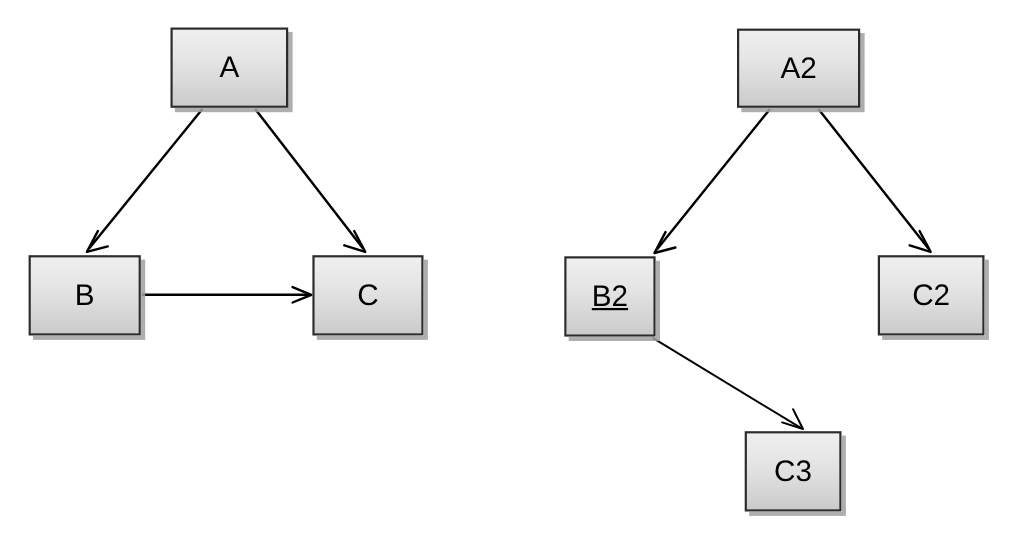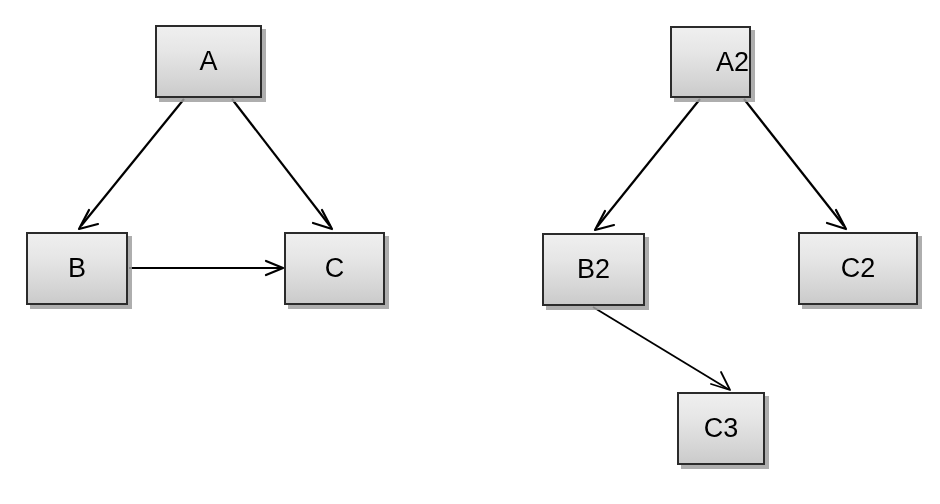--- a/index.html
+++ b/index.html
@@ -90,29 +90,29 @@
   </div>
 
   <div class="node" style="left:26px; top:232px; width:102px; height:73px;">
     <span class="node-label">B</span>
   </div>
 
   <div class="node" style="left:284px; top:232px; width:101px; height:73px;">
     <span class="node-label">C</span>
   </div>
 
-  <div class="node" style="left:670px; top:26px; width:81px; height:72px;justify-content:flex-end;">
+  <div class="node" style="left:670px; top:26px; width:112px; height:72px;">
     <span class="node-label">A2</span>
   </div>
 
-  <div class="node" style="left:542px; top:233px; width:103px; height:73px;">
+  <div class="node" style="left:513px; top:233px; width:83px; height:73px;text-decoration:underline;">
     <span class="node-label">B2</span>
   </div>
 
-  <div class="node" style="left:798px; top:232px; width:120px; height:73px;text-align:right;">
+  <div class="node" style="left:798px; top:232px; width:97px; height:73px;text-align:right;">
     <span class="node-label">C2</span>
   </div>
 
   <div class="node" style="left:677px; top:392px; width:88px; height:73px;">
     <span class="node-label">C3</span>
   </div>
 
 </div>
 
 </body></html>

